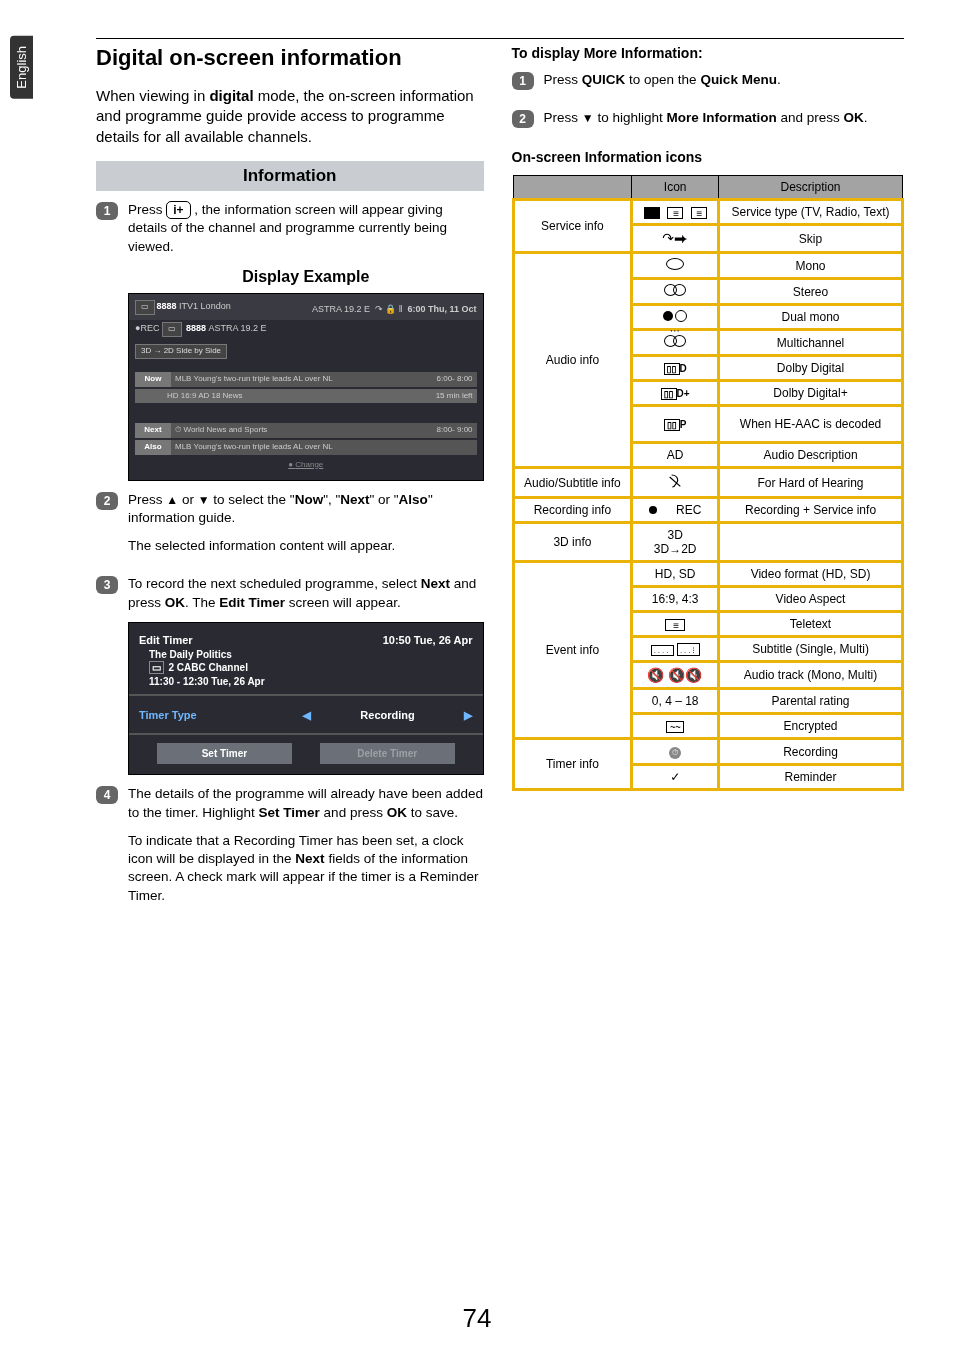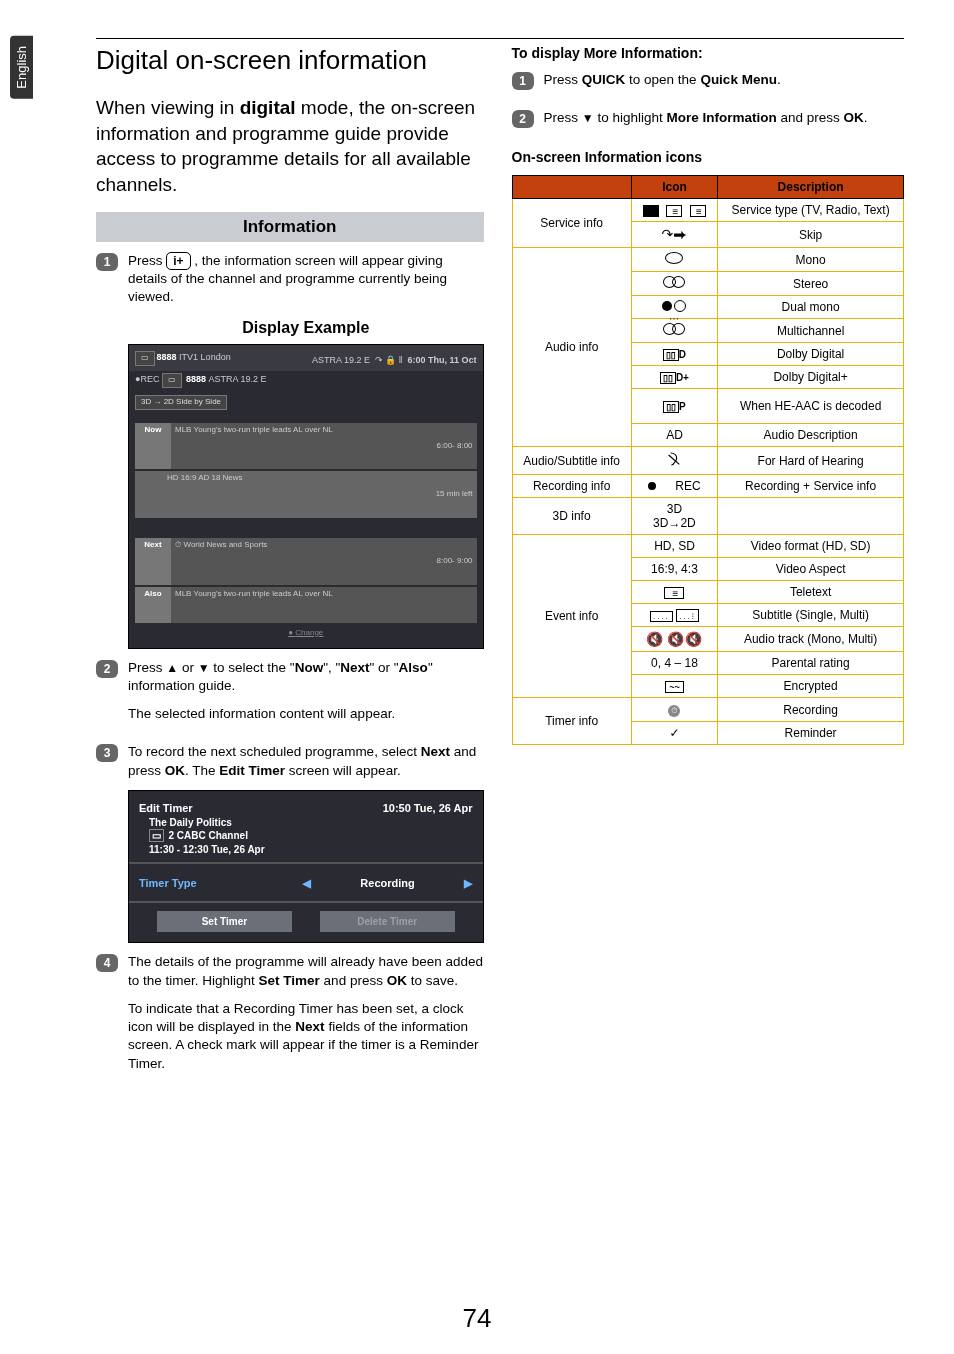--- a/index.html
+++ b/index.html
@@ -3,55 +3,55 @@
 <meta charset="utf-8">
 <style>
 body { margin:0; padding:0; font-family:Arial,Helvetica,sans-serif; background:#fff; color:#000; width:954px; }
 .page { position:relative; width:954px; height:1354px; box-sizing:border-box; padding:38px 50px 30px 50px; }
 .side-tab { position:absolute; left:10px; top:36px; background:#333; color:#fff; writing-mode:vertical-rl; transform:rotate(180deg); font-size:13px; padding:10px 4px; border-radius:0 4px 4px 0; }
 .header-line { border-bottom:1px solid #000; margin-left:46px; margin-bottom:6px; }
 .section-header { font-size:11px; margin-left:46px; margin-bottom:26px; letter-spacing:.2px; }
 .columns { display:flex; margin-left:46px; gap:28px; }
 .col-left { width:395px; }
 .col-right { width:400px; }
-h1 { font-size:26px; margin:0 0 12px 0; font-weight:normal; }
-.intro { font-size:19px; line-height:1.35; margin-bottom:14px; }
+h1 { font-size:22px; margin:0 0 12px 0; font-weight:bold; }
+.intro { font-size:15px; line-height:1.35; margin-bottom:14px; }
 .sub-title-box { background:#c9cdd1; text-align:center; font-size:17px; font-weight:bold; padding:5px 0; margin-bottom:10px; }
 .step { display:flex; margin-bottom:10px; }
 .step-num { flex:0 0 32px; }
 .num-badge { display:inline-block; background:#666; color:#fff; font-weight:bold; font-size:12px; border-radius:6px; width:22px; height:18px; line-height:18px; text-align:center; }
 .step-body { font-size:13.5px; line-height:1.35; flex:1; }
 .step-body p { margin:0 0 10px 0; }
 .caption { text-align:center; font-size:16px; font-weight:bold; margin:6px 0; }
 .display-ex { background:#2a2a33; color:#ccc; font-size:9px; padding:0; border:1px solid #000; }
 .display-ex .top-info { padding:6px 6px 2px 6px; }
 .display-ex .chip { display:inline-block; border:1px solid #777; background:#444; color:#ddd; padding:1px 5px; margin:0 2px 3px 0; font-size:8px; }
 .display-ex .row { padding:2px 6px; }
 .display-ex .prog-block { margin:8px 6px 6px 6px; }
 .display-ex .prog-line { display:flex; background:#555; margin-bottom:2px; font-size:8px; }
 .display-ex .prog-tag { background:#777; color:#fff; padding:2px 4px; font-weight:bold; width:28px; text-align:center; }
 .display-ex .prog-body { padding:2px 4px; flex:1; }
-.display-ex .prog-time { padding:18px 4px; width:46px; text-align:right; }
+.display-ex .prog-time { padding:2px 4px; width:46px; text-align:right; }
 .display-ex .change-btn { text-align:center; font-size:8px; color:#888; padding:3px 0;text-decoration:underline; }
 .edit-timer-box { background:#2a2a33; color:#fff; font-size:11px; padding:10px; border:1px solid #000; }
 .edit-timer-box .hdr { display:flex; justify-content:space-between; font-weight:bold; }
 .edit-timer-box .sub { margin-left:10px; font-weight:bold; font-size:10px; }
 .edit-timer-box .tt-row { display:flex; justify-content:space-between; margin:12px 0 10px 0; font-weight:bold; }
 .edit-timer-box .tt-label { color:#6fb8ff; }
 .edit-timer-box .tt-val { position:relative; width:170px; text-align:center; }
 .edit-timer-box .tt-val:before { content:"◀"; color:#6fb8ff; position:absolute; left:0; }
 .edit-timer-box .tt-val:after { content:"▶"; color:#6fb8ff; position:absolute; right:0; }
 .edit-timer-box .btn-row { display:flex; gap:28px; padding:0 18px; }
 .edit-timer-box .btn { flex:1; text-align:center; background:#6b7078; color:#fff; font-size:10px; font-weight:bold; padding:4px 0; }
 .edit-timer-box .btn.dis { color:#9aa0a6; }
 h2 { font-size:14px; margin:0 0 10px 0; }
 .sub-sect { font-size:14px; font-weight:bold; margin:12px 0 10px 0; }
 .icon-table { width:100%; border-collapse:collapse; font-size:12px; }
-.icon-table th { background:#c2410c; border:1px solid #000; padding:4px; font-weight:bold; }
-.icon-table td { border:1px solid #eab308; padding:4px 6px; text-align:center; vertical-align:middle; }
+.icon-table th { background:#a3a3a3; border:1px solid #000; padding:4px; font-weight:normal; }
+.icon-table td { border:3px solid #eab308; padding:4px 6px; text-align:center; vertical-align:middle; }
 .icon-table td.cat { text-align:center; }
 .small-square { display:inline-block; width:14px; height:10px; border:1px solid #000; background:#000; vertical-align:middle; margin:0 2px;}
 .small-square.outline { background:transparent; }
 .small-square.lines { background:transparent; }
 .small-square.lines:after { content:"≡"; font-size:10px; position:relative; top:-2px; left:1px;}
 .rec-dot { display:inline-block; width:8px; height:8px; border-radius:50%; background:#000; vertical-align:middle; }
 .page-num { position:absolute; left:0; right:0; bottom:20px; text-align:center; font-size:26px; }
 .iplus { display:inline-block; border:1.5px solid #000; border-radius:5px; padding:0 6px; font-weight:bold; font-size:12px; vertical-align:middle; }
 svg.icon-ear { width:16px; height:16px; }
 .triangle-up { display:inline-block; font-size:12px; }

